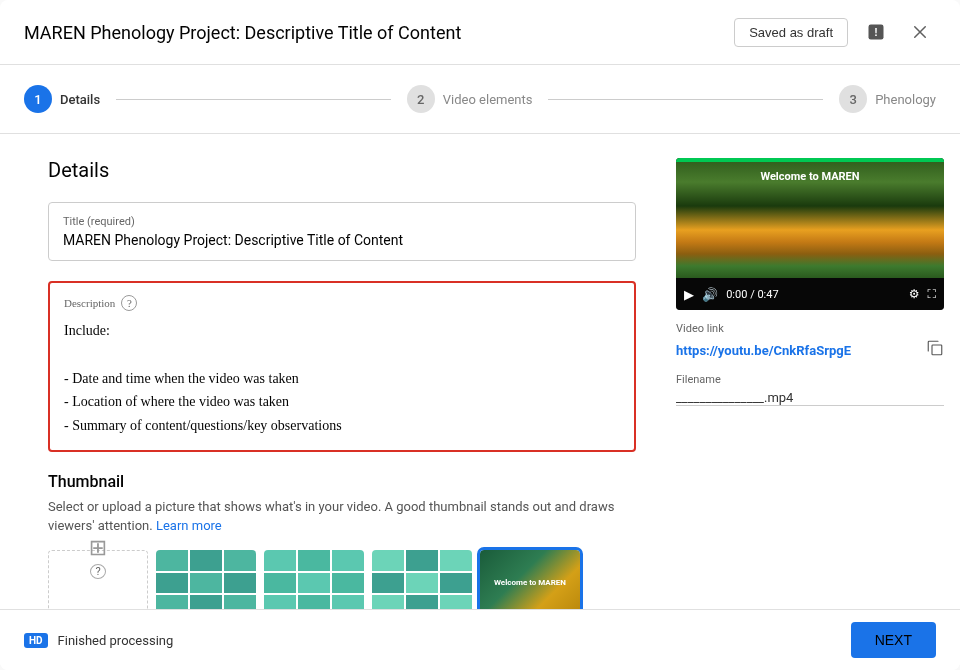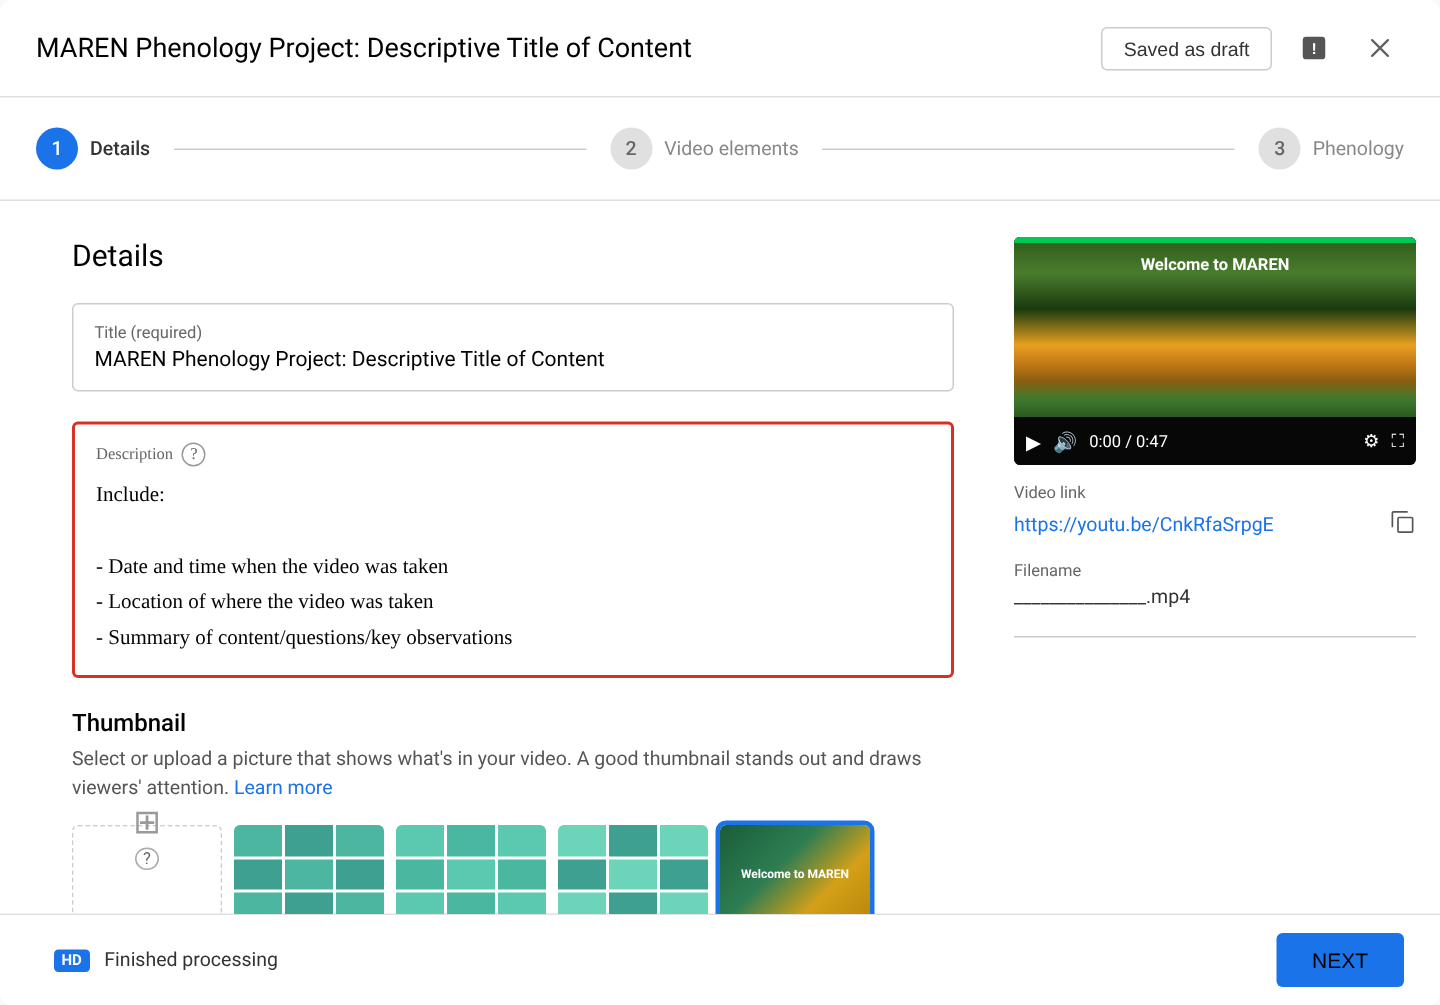--- a/index.html
+++ b/index.html
@@ -361,56 +361,56 @@
     }
     .video-link-row {
       display: flex;
       align-items: center;
       justify-content: space-between;
     }
     .video-link-url {
       color: #1a73e8;
       font-size: 13px;
       text-decoration: none;
+      font-weight: bold;
     }
     .copy-btn {
       background: none;
       border: none;
       cursor: pointer;
       color: #555;
       font-size: 16px;
     }
     .filename-section {}
     .filename-label {
       font-size: 11px;
       color: #666;
       margin-bottom: 4px;
     }
     .filename-value {
       font-size: 13px;
       color: #333;
       border-bottom: 1px solid #ccc;
-      padding-bottom: 18px;
+      padding-bottom: 0;
     }
 
     
     .modal-footer {
       display: flex;
       align-items: center;
       justify-content: space-between;
       padding: 12px 24px;
       border-top: 1px solid #e0e0e0;
       background: #fff;
       flex-shrink: 0;
     }
     .footer-left {
       display: flex;
       align-items: center;
       gap: 10px;
-      margin-left: 12px;
     }
     .hd-badge {
       background: #1a73e8;
       color: #fff;
       font-size: 10px;
       font-weight: bold;
       padding: 2px 5px;
       border-radius: 3px;
     }
     .footer-status {

